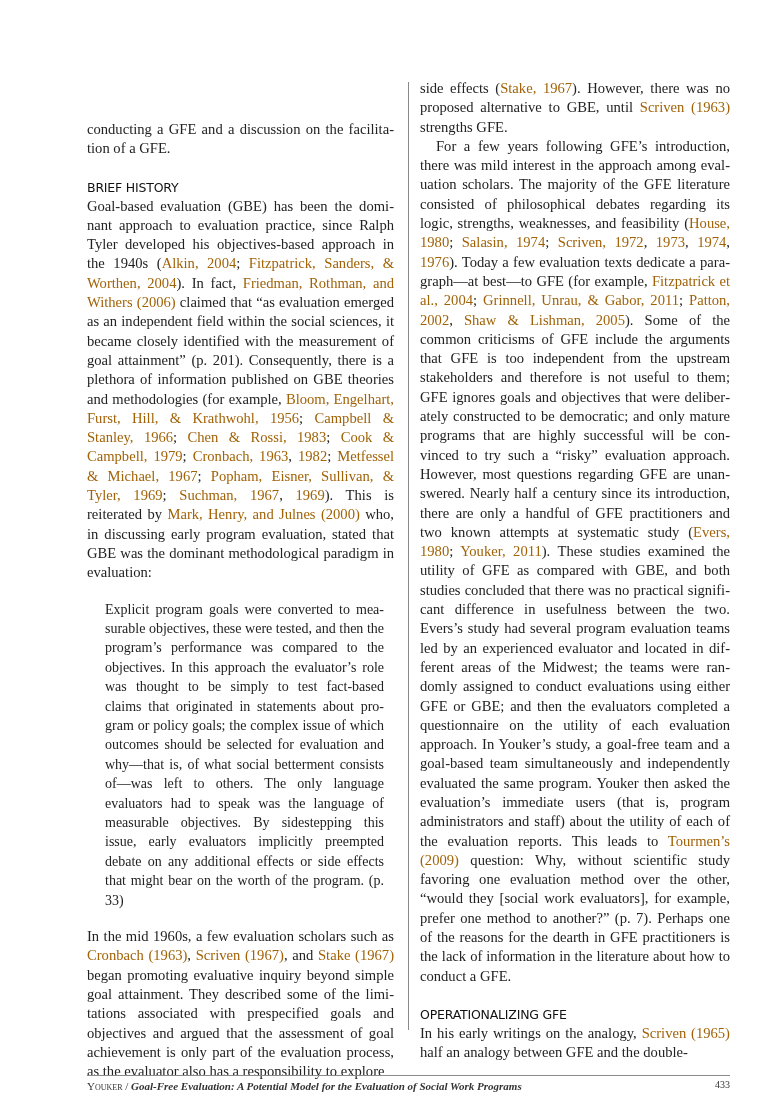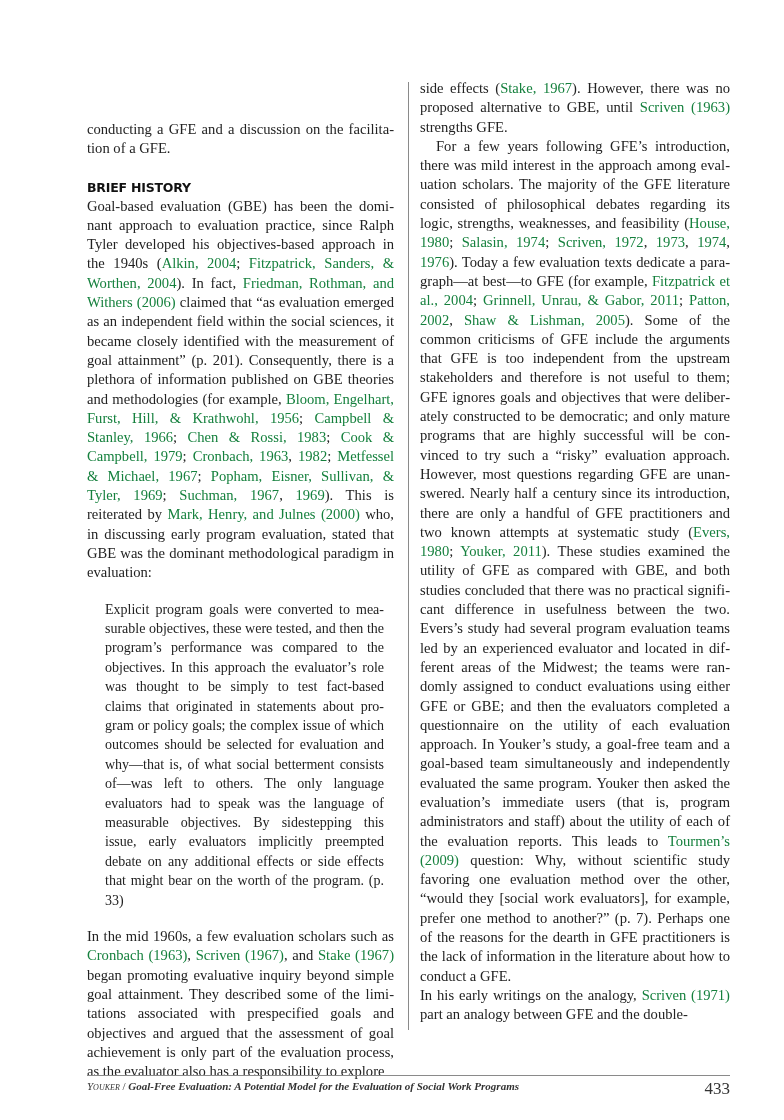--- a/index.html
+++ b/index.html
@@ -4,46 +4,47 @@
 <style>
   html, body { margin:0; padding:0; background:#ffffff; }
   body { width:784px; height:1120px; position:relative; overflow:hidden;
          font-family:"Liberation Serif","DejaVu Serif",serif; color:#222; }
   .col { position:absolute; top:79px; font-size:14.6px; line-height:19.3px; text-align:justify; hyphens:manual; }
   .col-left { left:87px; width:307px;margin-top:41px; }
   .col-right { left:420px; width:310px; }
   .divider { position:absolute; left:408px; top:82px; width:1px; height:948px; background:#8a8a8a; }
   p { margin:0; }
   .indent { text-indent:16px; }
-  h2 { font-family:"DejaVu Sans","Liberation Sans",sans-serif; font-weight:bold; font-size:12.5px;
+  h2 { font-family:"DejaVu Sans","Liberation Sans",sans-serif; font-weight:normal; font-size:12.5px;
        letter-spacing:-0.2px; margin:19px 0 0 0; line-height:19px; color:#111; }
-  a, .cite { color:#15803d; text-decoration:none; }
+  a, .cite { color:#a16207; text-decoration:none; }
   blockquote { margin:17px 10px 17px 18px; padding:0; font-size:14px; line-height:19.4px; }
   .footer-rule { position:absolute; left:87px; top:1075px; width:643px; height:1px; background:#8a8a8a; }
   .footer { position:absolute; left:87px; top:1080px; width:643px; font-size:11px; color:#333; }
-  .footer .author { font-variant:small-caps;font-style:italic; }
+  .footer .author { font-variant:small-caps; }
   .footer .title { font-style:italic;font-weight:bold; }
-  .footer .page { position:absolute; right:0; top:-1px; font-size:17px; }
+  .footer .page { position:absolute; right:0; top:-1px; font-size:10px; }
 </style>
 </head>
 <body>
 
 <div class="col col-left">
   <p>conducting a GFE and a discussion on the facilita­tion of a GFE.</p>
   <h2>BRIEF HISTORY</h2>
   <p><span>Goal-based evaluation (GBE) has been the domi­nant approach to evaluation practice, since Ralph Tyler developed his objectives-based approach in the 1940s (</span><a class="cite">Alkin, 2004</a><span>; </span><a class="cite">Fitzpatrick, Sanders, &amp; Worthen, 2004</a><span>). In fact, </span><a class="cite">Friedman, Rothman, and Withers (2006)</a><span> claimed that “as evaluation emerged as an independent field within the social sciences, it became closely identified with the measurement of goal attainment” (p. 201). Conse­quently, there is a plethora of information pub­lished on GBE theories and methodologies (for example, </span><a class="cite">Bloom, Engelhart, Furst, Hill, &amp; Krath­wohl, 1956</a><span>; </span><a class="cite">Campbell &amp; Stanley, 1966</a><span>; </span><a class="cite">Chen &amp; Rossi, 1983</a><span>; </span><a class="cite">Cook &amp; Campbell, 1979</a><span>; </span><a class="cite">Cronbach, 1963</a><span>, </span><a class="cite">1982</a><span>; </span><a class="cite">Metfessel &amp; Michael, 1967</a><span>; </span><a class="cite">Popham, Eisner, Sullivan, &amp; Tyler, 1969</a><span>; </span><a class="cite">Suchman, 1967</a><span>, </span><a class="cite">1969</a><span>). This is reiterated by </span><a class="cite">Mark, Henry, and Julnes (2000)</a><span> who, in discussing early program evaluation, stated that GBE was the dominant methodological paradigm in evaluation:</span></p>
   <blockquote>Explicit program goals were converted to mea­surable objectives, these were tested, and then the program’s performance was compared to the objectives. In this approach the evaluator’s role was thought to be simply to test fact-based claims that originated in statements about pro­gram or policy goals; the complex issue of which outcomes should be selected for evalua­tion and why—that is, of what social better­ment consists of—was left to others. The only language evaluators had to speak was the lan­guage of measurable objectives. By sidestep­ping this issue, early evaluators implicitly preempted debate on any additional effects or side effects that might bear on the worth of the program. (p. 33)</blockquote>
   <p><span>In the mid 1960s, a few evaluation scholars such as </span><a class="cite">Cronbach (1963)</a><span>, </span><a class="cite">Scriven (1967)</a><span>, and </span><a class="cite">Stake (1967)</a><span> began promoting evaluative inquiry beyond simple goal attainment. They described some of the limi­tations associated with prespecified goals and objectives and argued that the assessment of goal achievement is only part of the evaluation process, as the evaluator also has a responsibility to explore</span></p>
 </div>
 
 <div class="divider"></div>
 
 <div class="col col-right">
   <p><span>side effects (</span><a class="cite">Stake, 1967</a><span>). However, there was no proposed alternative to GBE, until </span><a class="cite">Scriven (1963)</a><span> strengths GFE.</span></p>
   <p class="indent"><span>For a few years following GFE’s introduction, there was mild interest in the approach among eval­uation scholars. The majority of the GFE literature consisted of philosophical debates regarding its logic, strengths, weaknesses, and feasibility (</span><a class="cite">House, 1980</a><span>; </span><a class="cite">Salasin, 1974</a><span>; </span><a class="cite">Scriven, 1972</a><span>, </span><a class="cite">1973</a><span>, </span><a class="cite">1974</a><span>, </span><a class="cite">1976</a><span>). Today a few evaluation texts dedicate a para­graph—at best—to GFE (for example, </span><a class="cite">Fitzpatrick et al., 2004</a><span>; </span><a class="cite">Grinnell, Unrau, &amp; Gabor, 2011</a><span>; </span><a class="cite">Pat­ton, 2002</a><span>, </span><a class="cite">Shaw &amp; Lishman, 2005</a><span>). Some of the common criticisms of GFE include the arguments that GFE is too independent from the upstream stakeholders and therefore is not useful to them; GFE ignores goals and objectives that were deliber­ately constructed to be democratic; and only mature programs that are highly successful will be con­vinced to try such a “risky” evaluation approach. However, most questions regarding GFE are unan­swered. Nearly half a century since its introduction, there are only a handful of GFE practitioners and two known attempts at systematic study (</span><a class="cite">Evers, 1980</a><span>; </span><a class="cite">Youker, 2011</a><span>). These studies examined the utility of GFE as compared with GBE, and both studies concluded that there was no practical signifi­cant difference in usefulness between the two. Evers’s study had several program evaluation teams led by an experienced evaluator and located in dif­ferent areas of the Midwest; the teams were ran­domly assigned to conduct evaluations using either GFE or GBE; and then the evaluators completed a questionnaire on the utility of each evaluation approach. In Youker’s study, a goal-free team and a goal-based team simultaneously and independently evaluated the same program. Youker then asked the evaluation’s immediate users (that is, program administrators and staff) about the utility of each of the evaluation reports. This leads to </span><a class="cite">Tourmen’s (2009)</a><span> question: Why, without scientific study favoring one evaluation method over the other, “would they [social work evaluators], for example, prefer one method to another?” (p. 7). Perhaps one of the reasons for the dearth in GFE practitioners is the lack of information in the literature about how to conduct a GFE.</span></p>
-  <p><span>In his early writings on the analogy, </span><a class="cite">Scriven (1971)</a><span> part an analogy between GFE and the double-</span></p>
+  <h2>OPERATIONALIZING GFE</h2>
+  <p><span>In his early writings on the analogy, </span><a class="cite">Scriven (1965)</a><span> half an analogy between GFE and the double-</span></p>
 </div>
 
 <div class="footer-rule"></div>
 <div class="footer">
   <span class="author">Youker</span><span> / </span><span class="title">Goal-Free Evaluation: A Potential Model for the Evaluation of Social Work Programs</span>
   <span class="page">433</span>
 </div>
 
 </body></html>

